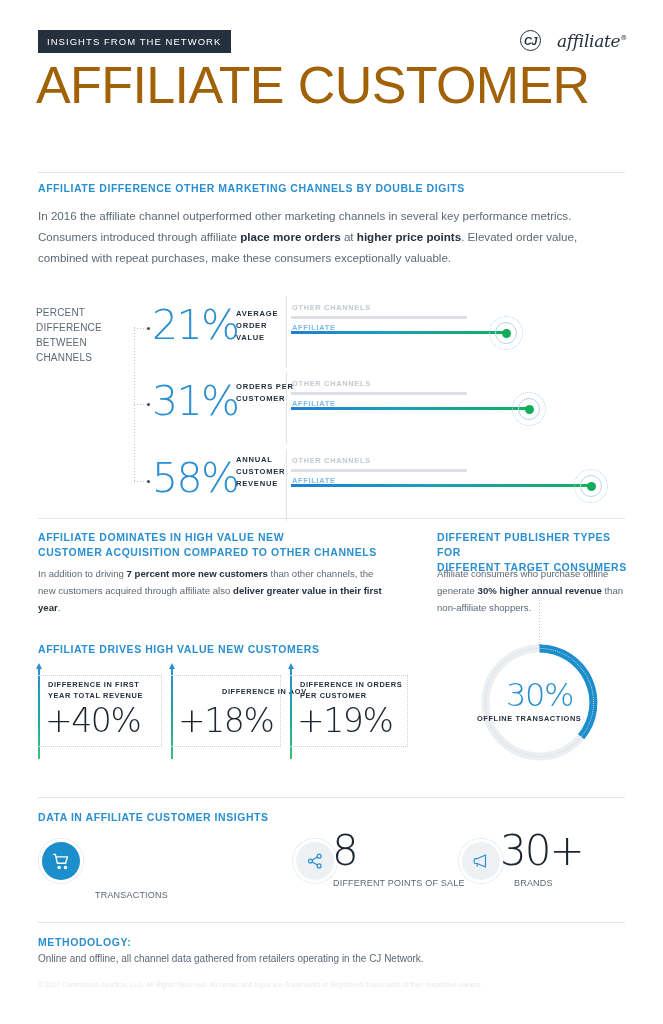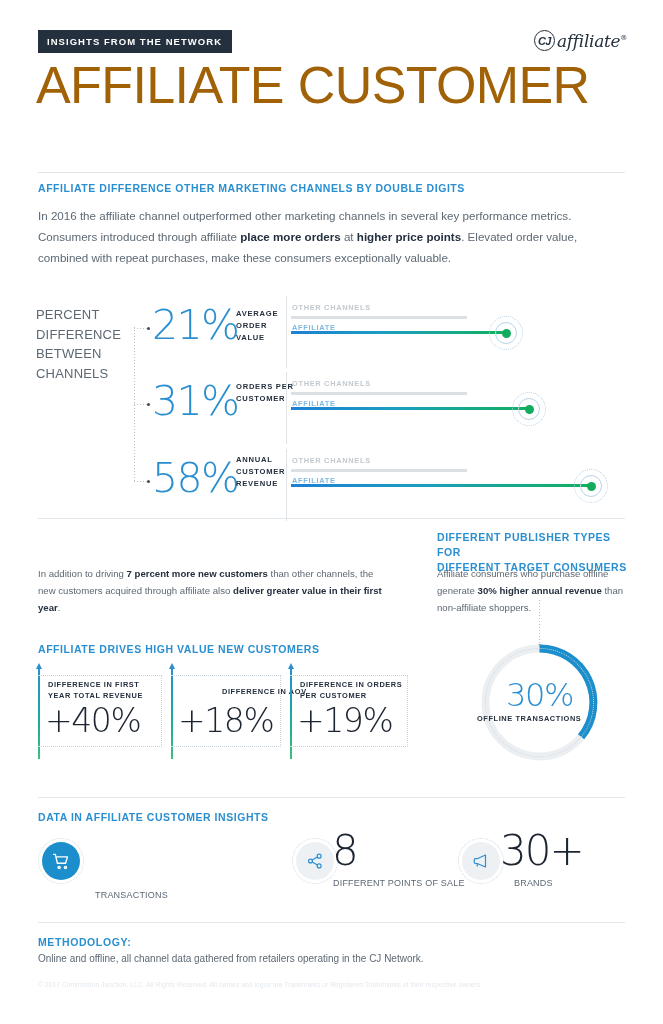--- a/index.html
+++ b/index.html
@@ -9,26 +9,26 @@
     font-family: "Liberation Sans", sans-serif;
     color: #2b3440;
     overflow: hidden;
   }
   .page { position: relative; width: 663px; height: 1024px; background: #fff; }
 
   
   .hdr-badge {
     position: absolute; left: 38px; top: 30px;
     background: #25303f; color: #ffffff;
-    font-size: 9.5px; font-weight: bold; letter-spacing: 1.05px;
+    font-size: 9.5px; font-weight: normal; letter-spacing: 1.05px;
     padding: 6px 10px 6px 9px;
   }
   .logo {
     position: absolute; right: 36px; top: 30px;
-    display: flex; align-items: center; gap: 2px;
+    display: flex; align-items: center; gap: 16px;
   }
   .logo-mark {
     width: 21px; height: 21px; border-radius: 50%;
     border: 1.6px solid #25303f;
     display: flex; align-items: center; justify-content: center;
     font-size: 11px; font-weight: bold; font-style: italic;
     color: #25303f; letter-spacing: -0.5px;
   }
   .logo-word {
     font-size: 17px; font-style: italic; color: #25303f;
@@ -52,21 +52,21 @@
   }
   .body-copy {
     position: absolute; color: #5d6873;
     font-size: 11.6px; line-height: 1.82;
   }
   .body-copy b { color: #25303f; font-weight: bold; }
 
   
   .pct-caption {
     position: absolute; left: 36px; top: 305px; width: 96px;
-    font-size: 13px; line-height: 1.5; color: #5d6873; letter-spacing: 0.2px;
+    font-size: 10px; line-height: 1.5; color: #5d6873; letter-spacing: 0.2px;
   }
   .bracket-v {
     position: absolute; left: 134px; top: 327px;
     width: 1px; height: 155px;
     background-image: linear-gradient(to bottom, #b9c2cb 50%, transparent 50%);
     background-size: 1px 3px;
   }
   .bracket-h {
     position: absolute; height: 1px; width: 14px; left: 134px;
     background-image: linear-gradient(to right, #b9c2cb 50%, transparent 50%);
@@ -271,20 +271,24 @@
   <div class="bar-lbl-grey" style="left:292px; top:456px;">OTHER CHANNELS</div>
   <div class="bar-grey" style="top:469px; width:176px;"></div>
   <div class="bar-lbl-blue" style="left:292px; top:476px;">AFFILIATE</div>
   <div class="bar-aff" style="top:484px; width:299px;"></div>
   <div class="bar-ring-out" style="left:574px; top:469px;"></div>
   <div class="bar-ring-in" style="left:580px; top:475px;"></div>
   <div class="bar-dot" style="left:586.5px; top:481.5px;"></div>
 
   <div class="rule" style="top:518px;"></div>
 
+  <div class="sec-head" style="left:38px; top:530px; width:350px;">
+    <div>AFFILIATE DOMINATES IN HIGH VALUE NEW</div>
+    <div>CUSTOMER ACQUISITION COMPARED TO OTHER CHANNELS</div>
+  </div>
   <div class="body-copy" style="left:38px; top:566px; width:355px; font-size:9.6px; line-height:1.75;"><span>In addition to driving </span><b>7 percent more new customers</b><span> than other channels, the new customers acquired through affiliate also </span><b>deliver greater value in their first year</b><span>.</span></div>
 
   <div class="sec-head" style="left:437px; top:530px; width:200px;">
     <div>DIFFERENT PUBLISHER TYPES FOR</div>
     <div>DIFFERENT TARGET CONSUMERS</div>
   </div>
   <div class="body-copy" style="left:437px; top:566px; width:192px; font-size:9.6px; line-height:1.75;"><span>Affiliate consumers who purchase offline generate </span><b>30% higher annual revenue</b><span> than non-affiliate shoppers.</span></div>
 
   <div class="donut-lead"></div>
   <div class="donut-lead-dot"></div>

